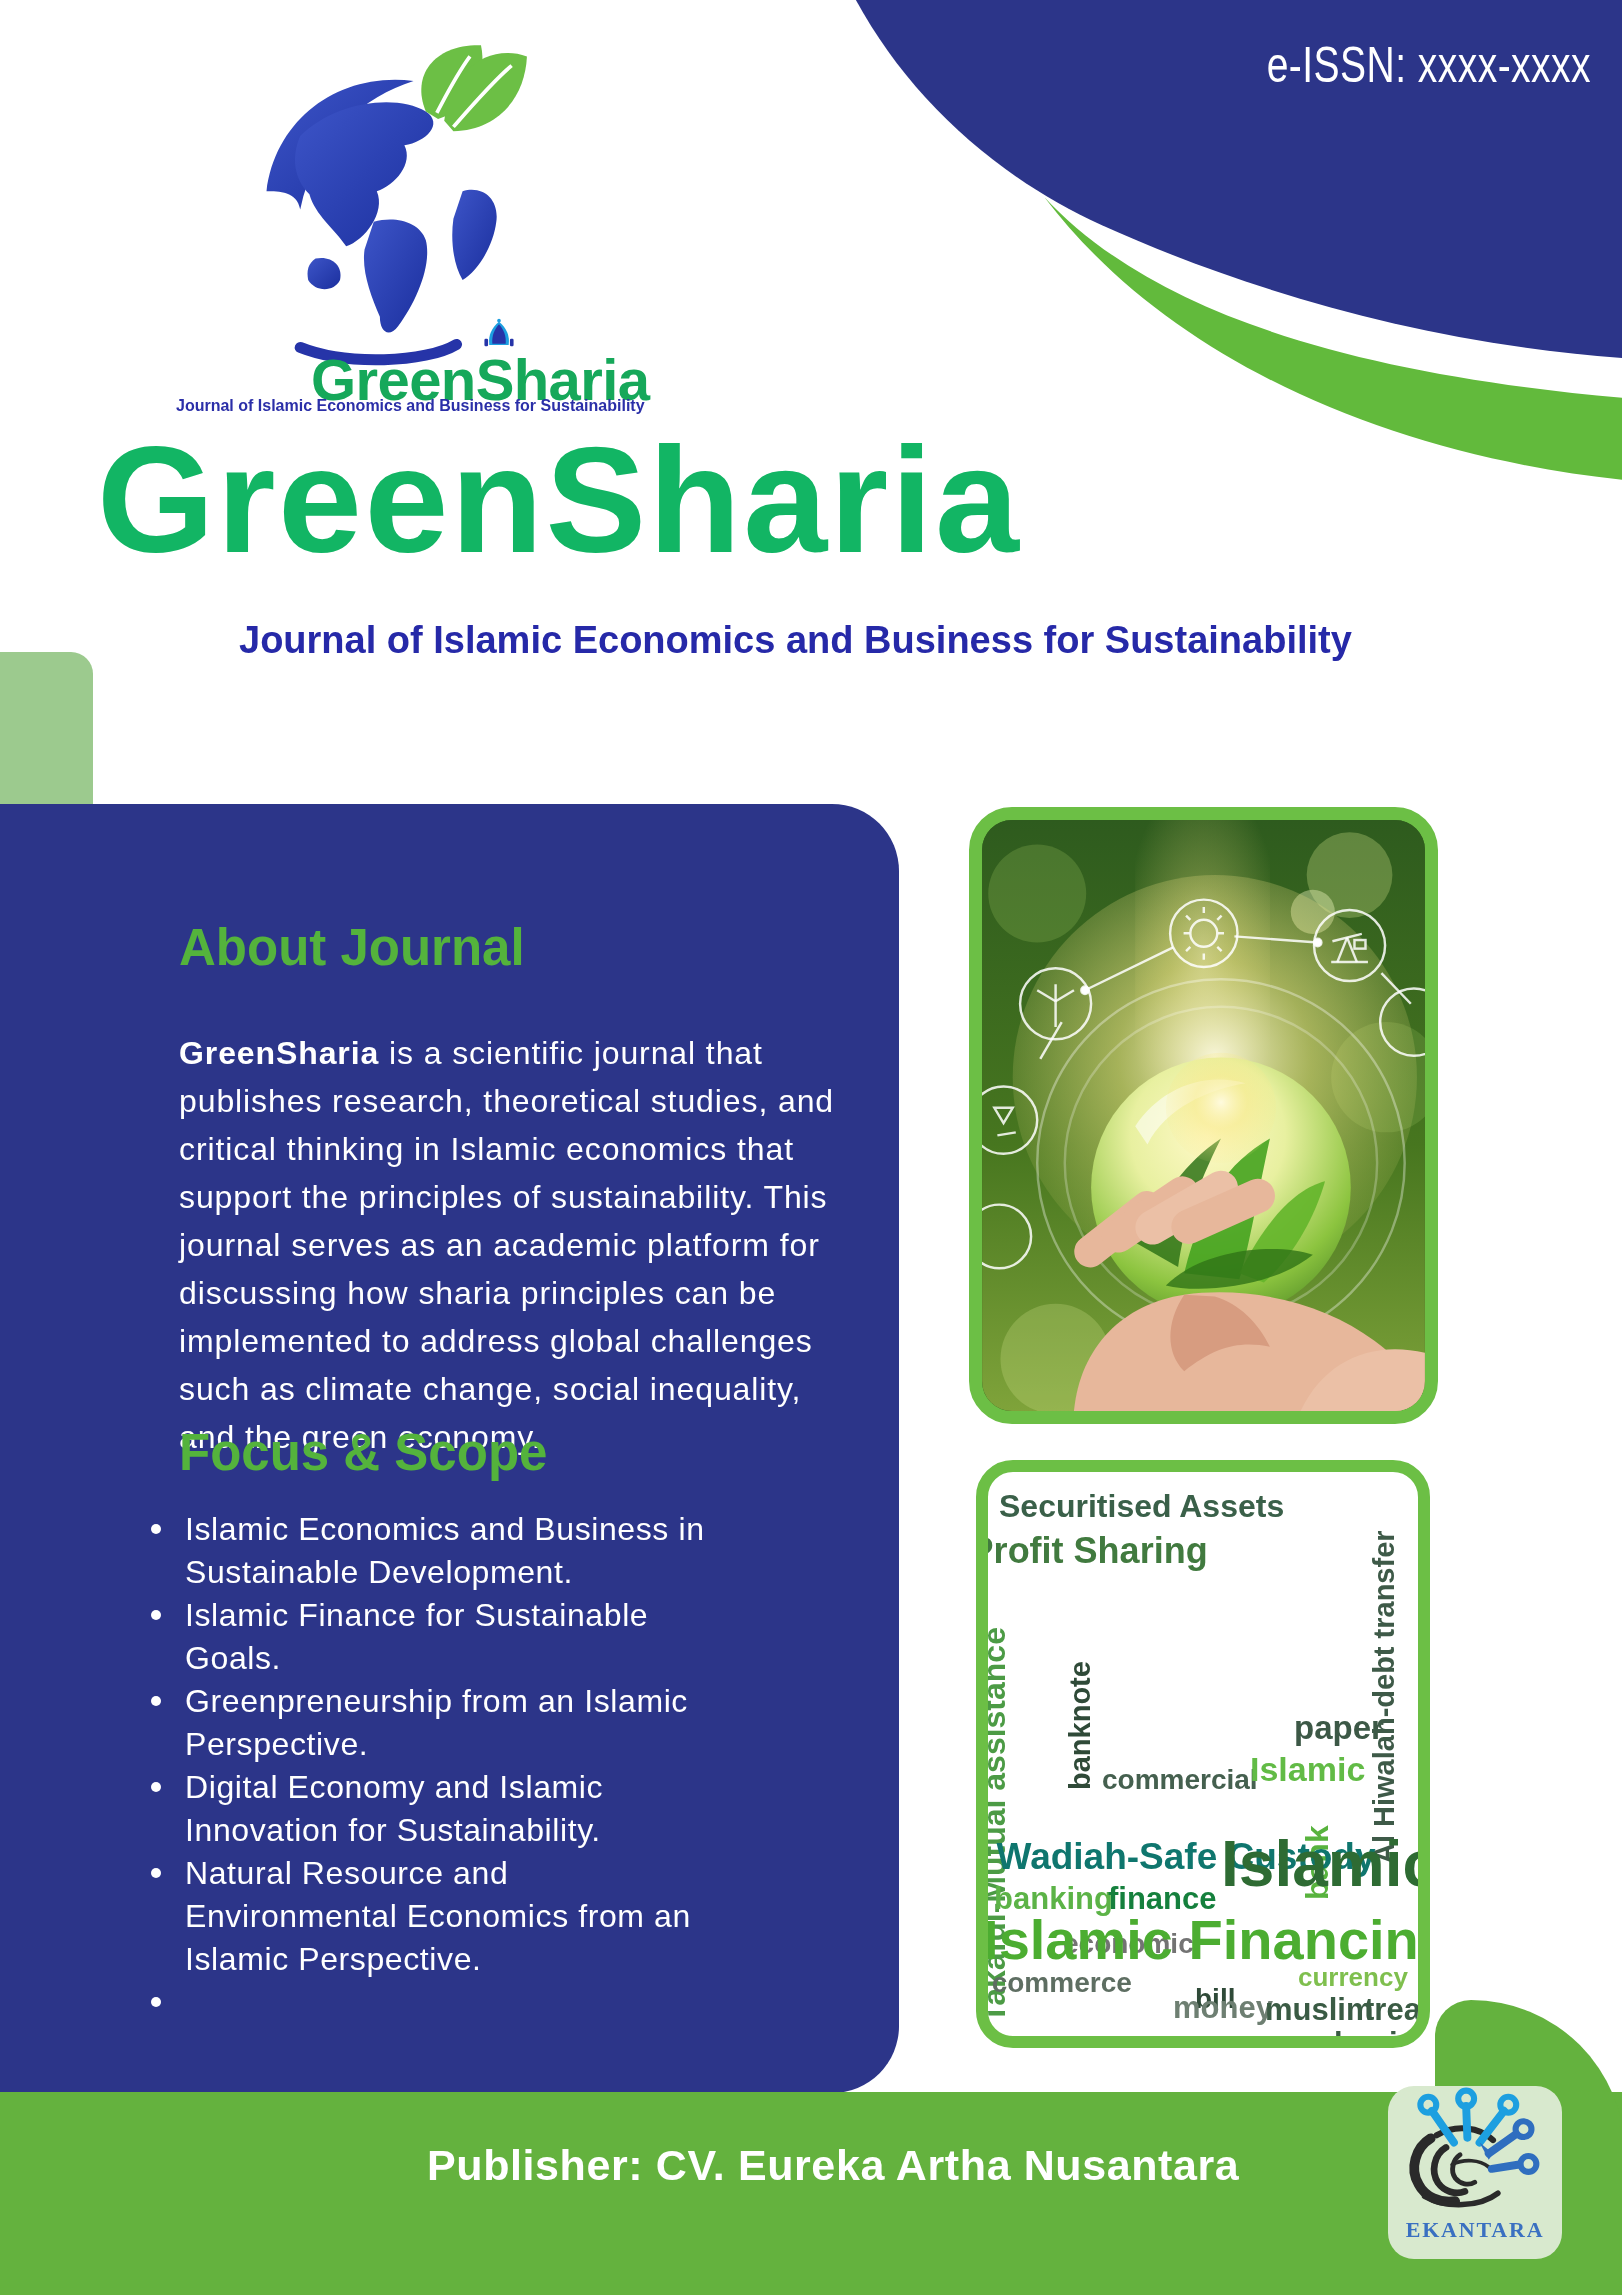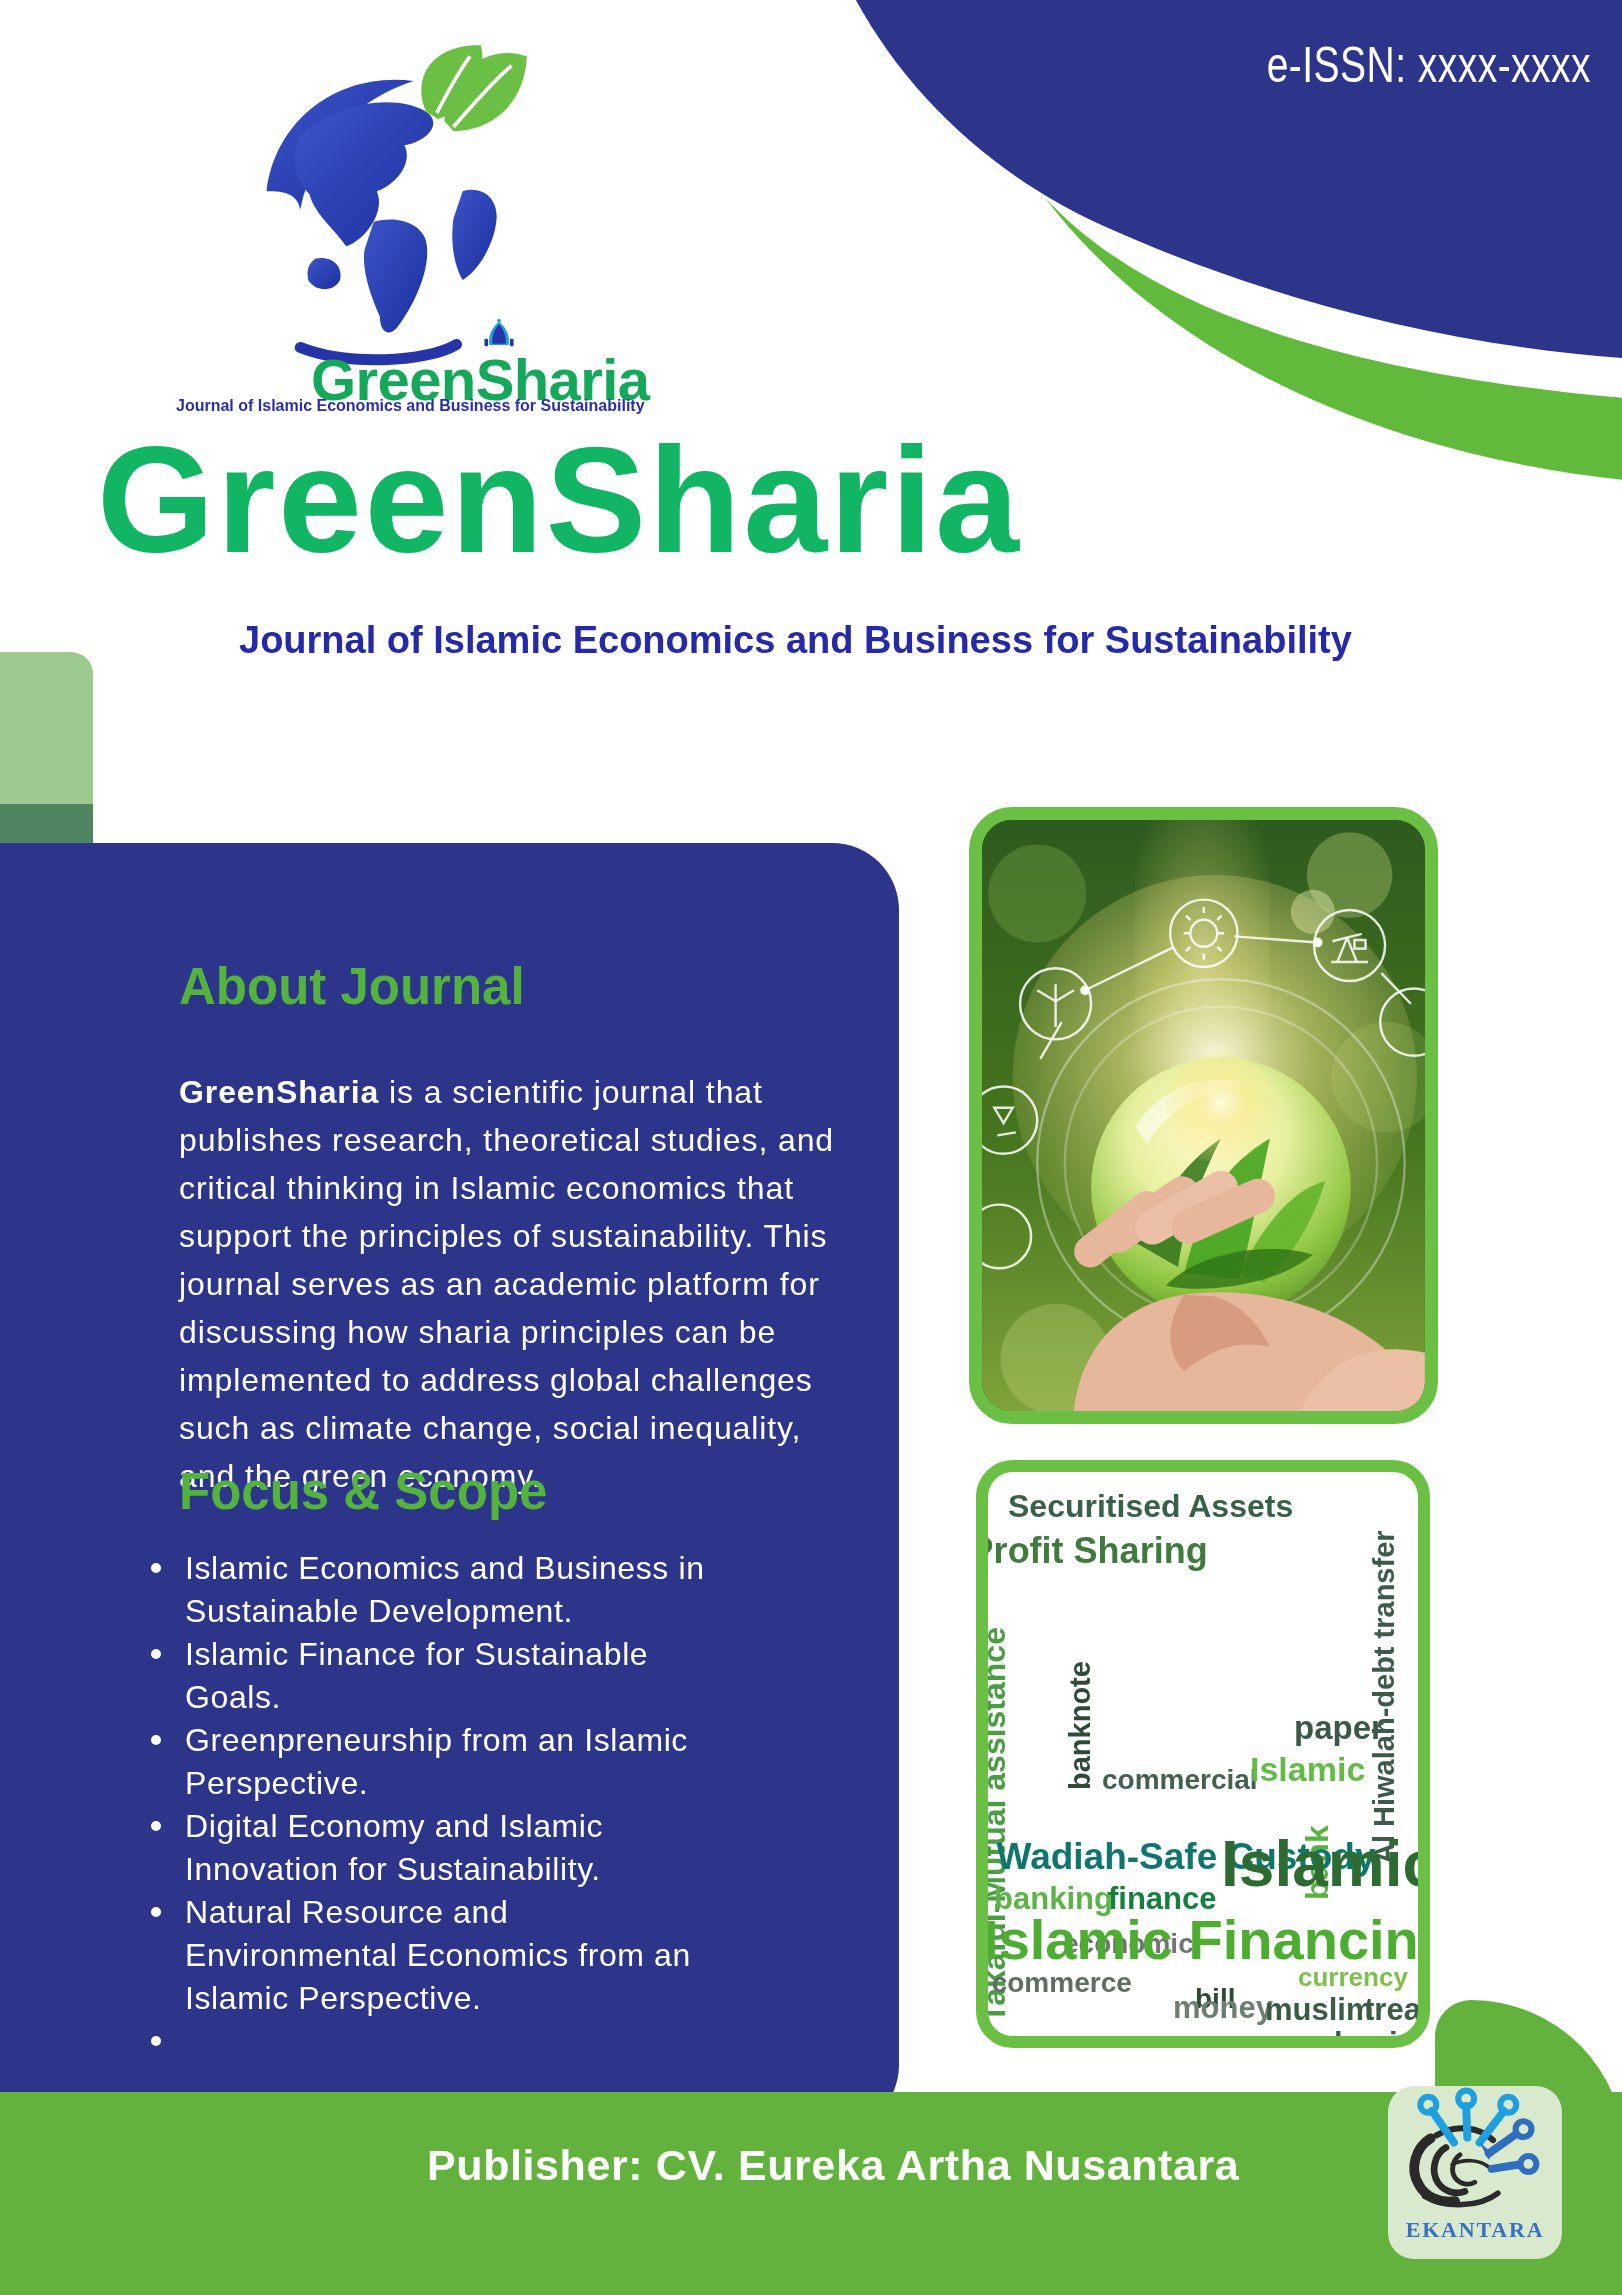--- a/index.html
+++ b/index.html
@@ -46,21 +46,21 @@
   
   .accent-rect{
     position:absolute;left:0;top:652px;width:93px;height:309px;
     border-radius:0 22px 22px 0;overflow:hidden;
   }
   .accent-rect .top{position:absolute;left:0;top:0;width:100%;height:152px;background:#9CCA8E;}
   .accent-rect .bottom{position:absolute;left:0;top:152px;width:100%;height:157px;background:#4F8560;}
   
   .panel{
     position:absolute;left:0;top:804px;width:899px;height:1289px;
-    background:#2C3589;border-radius:0 67px 67px 0;margin-top:39px;
+    background:#2C3589;border-radius:0 67px 67px 0;
   }
   .panel h2{
     position:absolute;left:179px;margin:0;
     font-size:51px;font-weight:700;color:#54B33C;letter-spacing:0;
     white-space:nowrap;
   }
   .about-heading{top:114px;}
   .focus-heading{top:619px;}
   .about-text{
     position:absolute;left:179px;top:225px;width:673px;
@@ -275,21 +275,21 @@
         <rect x="300" y="650" width="180" height="56" rx="28" fill="#E7B79B" transform="rotate(-24 300 650)"></rect>
         <path d="M150,965 C160,860 230,790 330,775 C440,760 560,790 640,850 C700,895 723,930 723,965 Z" fill="#E7B79B"></path>
         <path d="M330,775 C300,820 300,870 330,900 C380,860 420,850 470,860 C450,820 420,790 380,778 Z" fill="#D79C80"></path>
         <path d="M520,965 C560,880 640,850 723,870 L723,965 Z" fill="#EBC0A6"></path>
       </g>
     </svg>
   </div>
 
   <div class="word-card">
     <div>
-        <span class="w" style="left: 20px; top: 18.4px; font-size: 32px; color: rgb(58, 96, 73); font-weight: 600;">Securitised Assets</span>
+        <span class="w" style="left: 11px; top: 18.4px; font-size: 32px; color: rgb(58, 96, 73); font-weight: 600;">Securitised Assets</span>
         <span class="w" style="left: -18.4px; top: 61px; font-size: 36px; color: rgb(65, 122, 63); font-weight: 600;">Profit Sharing</span>
         <span class="w" style="left: 78px; top: 318px; font-size: 29px; color: rgb(47, 74, 56); font-weight: 600; transform-origin: 0px 0px; transform: rotate(-90deg);">banknote</span>
         <span class="w" style="left: -9.8px; top: 551px; font-size: 32px; color: rgb(76, 155, 69); font-weight: 600; transform-origin: 0px 0px; transform: rotate(-90deg);">Takaful-Mutual assistance</span>
         <span class="w" style="left: 114px; top: 294px; font-size: 28px; color: rgb(69, 96, 79); font-weight: 600;">commercial</span>
         <span class="w" style="left: 306px; top: 239px; font-size: 33px; color: rgb(60, 88, 70); font-weight: 600;">paper</span>
         <span class="w" style="left: 262px; top: 280px; font-size: 34px; color: rgb(98, 187, 70); font-weight: 600;">Islamic</span>
         <span class="w" style="left: 313px; top: 428px; font-size: 32px; color: rgb(88, 179, 62); font-weight: 600; transform-origin: 0px 0px; transform: rotate(-90deg);">bank</span>
         <span class="w" style="left: 382px; top: 392px; font-size: 29px; color: rgb(62, 90, 72); font-weight: 600; transform-origin: 0px 0px; transform: rotate(-90deg);">Al Hiwalah-debt transfer</span>
         <span class="w" style="left: 8.6px; top: 366px; font-size: 37px; color: #0f766e; font-weight: 700;">Wadiah-Safe Custody</span>
         <span class="w" style="left: 6.1px; top: 411px; font-size: 31px; color: rgb(92, 179, 71); font-weight: 600;">banking</span>

